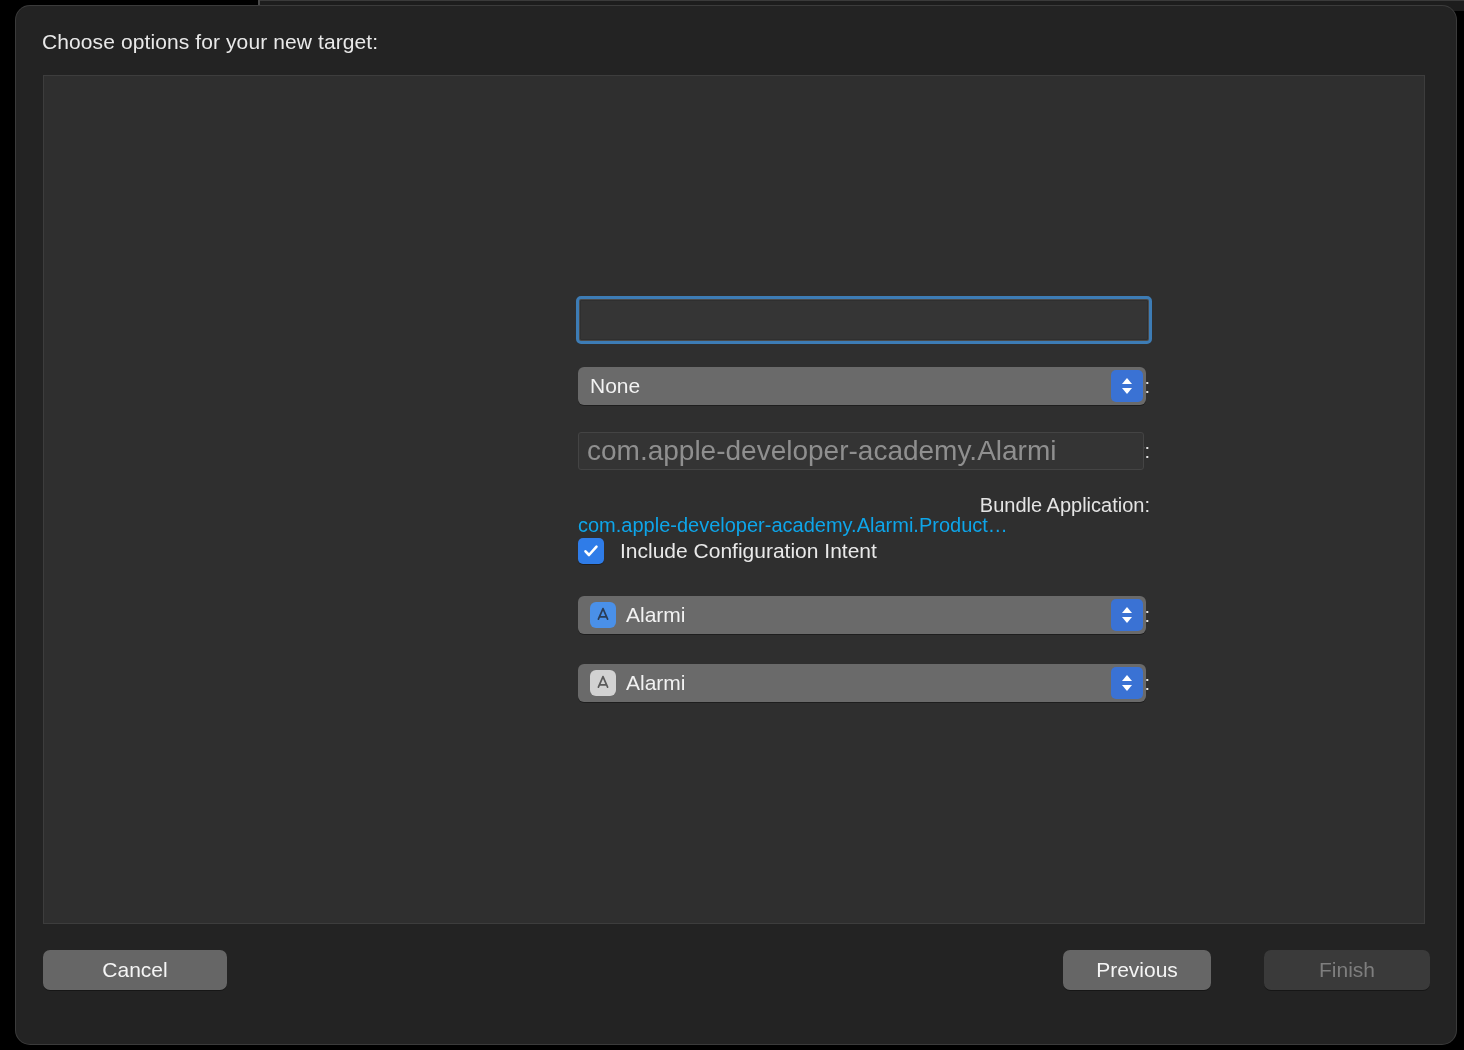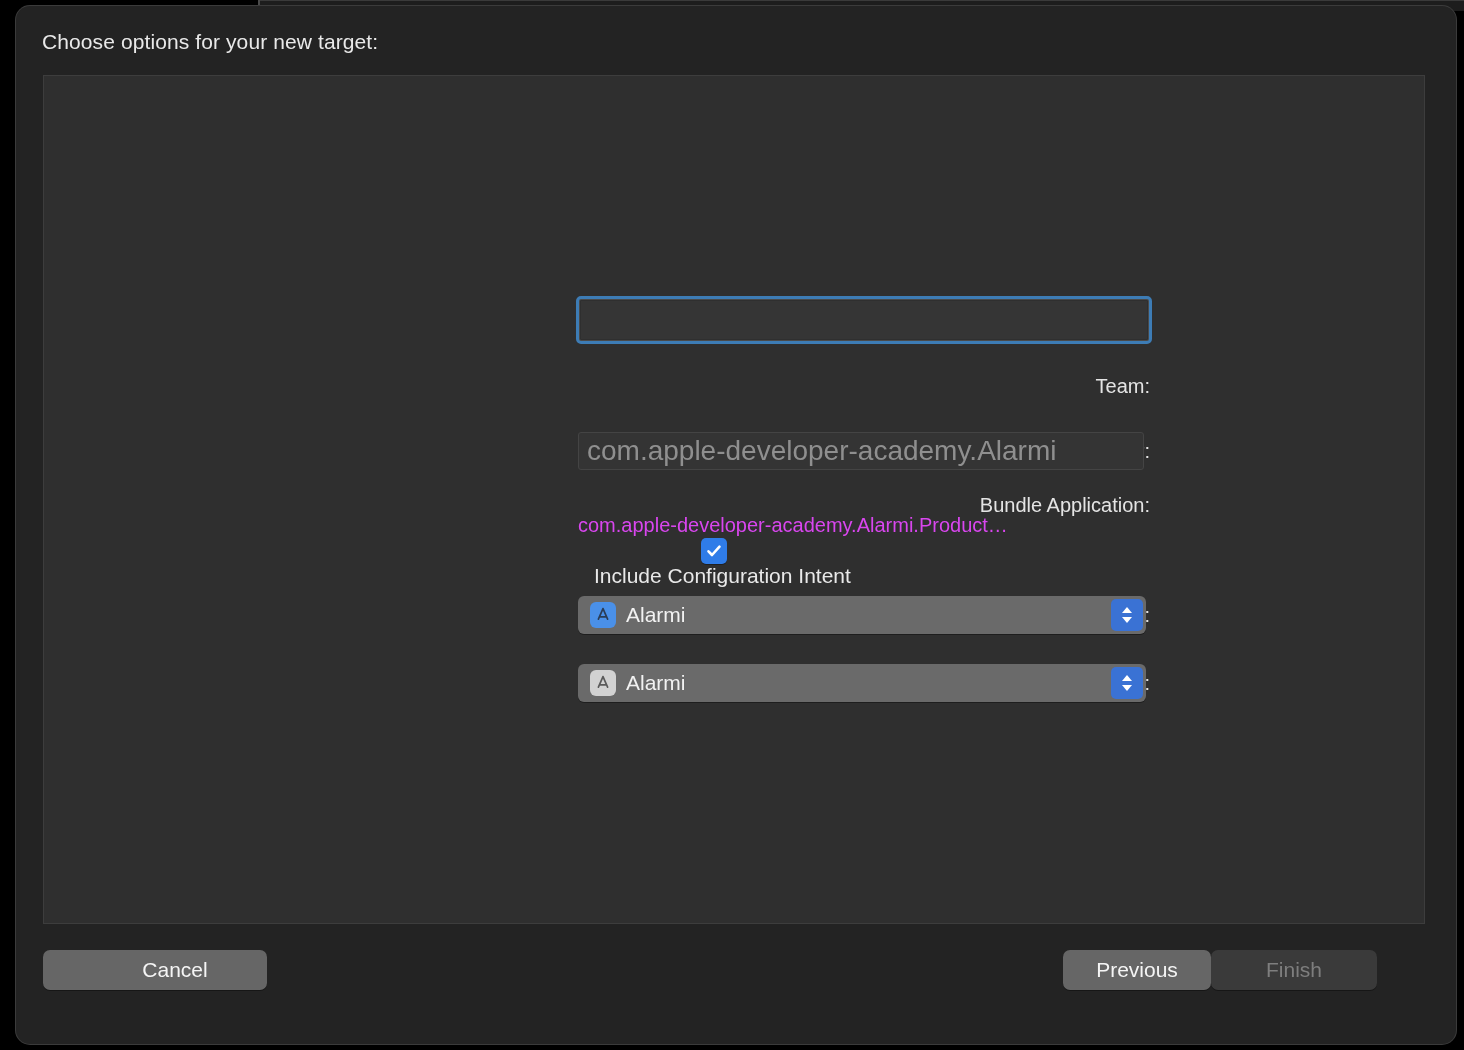--- a/index.html
+++ b/index.html
@@ -143,21 +143,21 @@
     border-radius: 3px;
     font-size: 28px;
     color: #8f8f8f;
     padding: 0 8px;
     font-family: "Liberation Sans", sans-serif;
   }
 
   
   .static-value {
     font-size: 20px;
-    color: #d946ef;
+    color: #0ea5e9;
     white-space: nowrap;
     line-height: 38px;
     margin-top: 40px;
   }
 
   
   .popup {
     position: relative;
     width: 568px;
     height: 38px;
@@ -203,21 +203,20 @@
   }
   .app-icon.blue { background: #4a90e8; }
   .app-icon.gray { background: #d2d2d2; }
 
   
   .checkbox-row {
     position: absolute;
     left: 534px;
     display: flex;
     align-items: center;
-    flex-direction: column;
   }
   .checkbox {
     width: 26px;
     height: 26px;
     border-radius: 5px;
     background: #2f7ce8;
     display: flex;
     align-items: center;
     justify-content: center;
     flex: 0 0 auto;
@@ -245,23 +244,23 @@
     box-shadow: 0 1px 0 rgba(0,0,0,0.35);
   }
   .btn-default {
     background: #666666;
     color: #f5f5f5;
   }
   .btn-disabled {
     background: #3a3a3a;
     color: #7e7e7e;
   }
-  #cancel-button { left: 27px;   top: 944px; width: 184px; padding-left: 40px; }
+  #cancel-button { left: 27px;   top: 944px; width: 184px; }
   #previous-button { left: 1047px; top: 944px; width: 148px; }
-  #finish-button { left: 1195px; top: 944px; width: 166px; }
+  #finish-button { left: 1248px; top: 944px; width: 166px; }
 </style>
 </head>
 <body>
 
 <div id="screen">
 
   <div class="behind-left-strip"></div>
   <div class="behind-window"></div>
   <div class="behind-window-tick"></div>
 
@@ -274,20 +273,31 @@
 
         <div class="row" style="top: 222px; width: 1120px;">
           <div class="row-label">Product Name:</div>
           <div class="row-field">
             <input class="textfield-focus" type="text" value="" style="">
           </div>
         </div>
 
         <div class="row" style="top: 288px; width: 1120px;">
           <div class="row-label">Team:</div>
+          <div class="row-field">
+            <div class="popup">
+              <span class="popup-text">None</span>
+              <span class="popup-arrows">
+                <svg width="16" height="22" viewBox="0 0 16 22">
+                  <path d="M8 3 L13 9 L3 9 Z" fill="#ffffff"></path>
+                  <path d="M8 19 L3 13 L13 13 Z" fill="#ffffff"></path>
+                </svg>
+              </span>
+            </div>
+          </div>
         </div>
 
         <div class="row" style="top: 353px; width: 1120px;">
           <div class="row-label">Organization Identifier:</div>
           <div class="row-field">
             <input class="textfield-disabled" type="text" disabled="" value="com.apple-developer-academy.Alarmi" style="">
           </div>
         </div>
 
         <div class="row" style="top: 407px; width: 1120px;">

